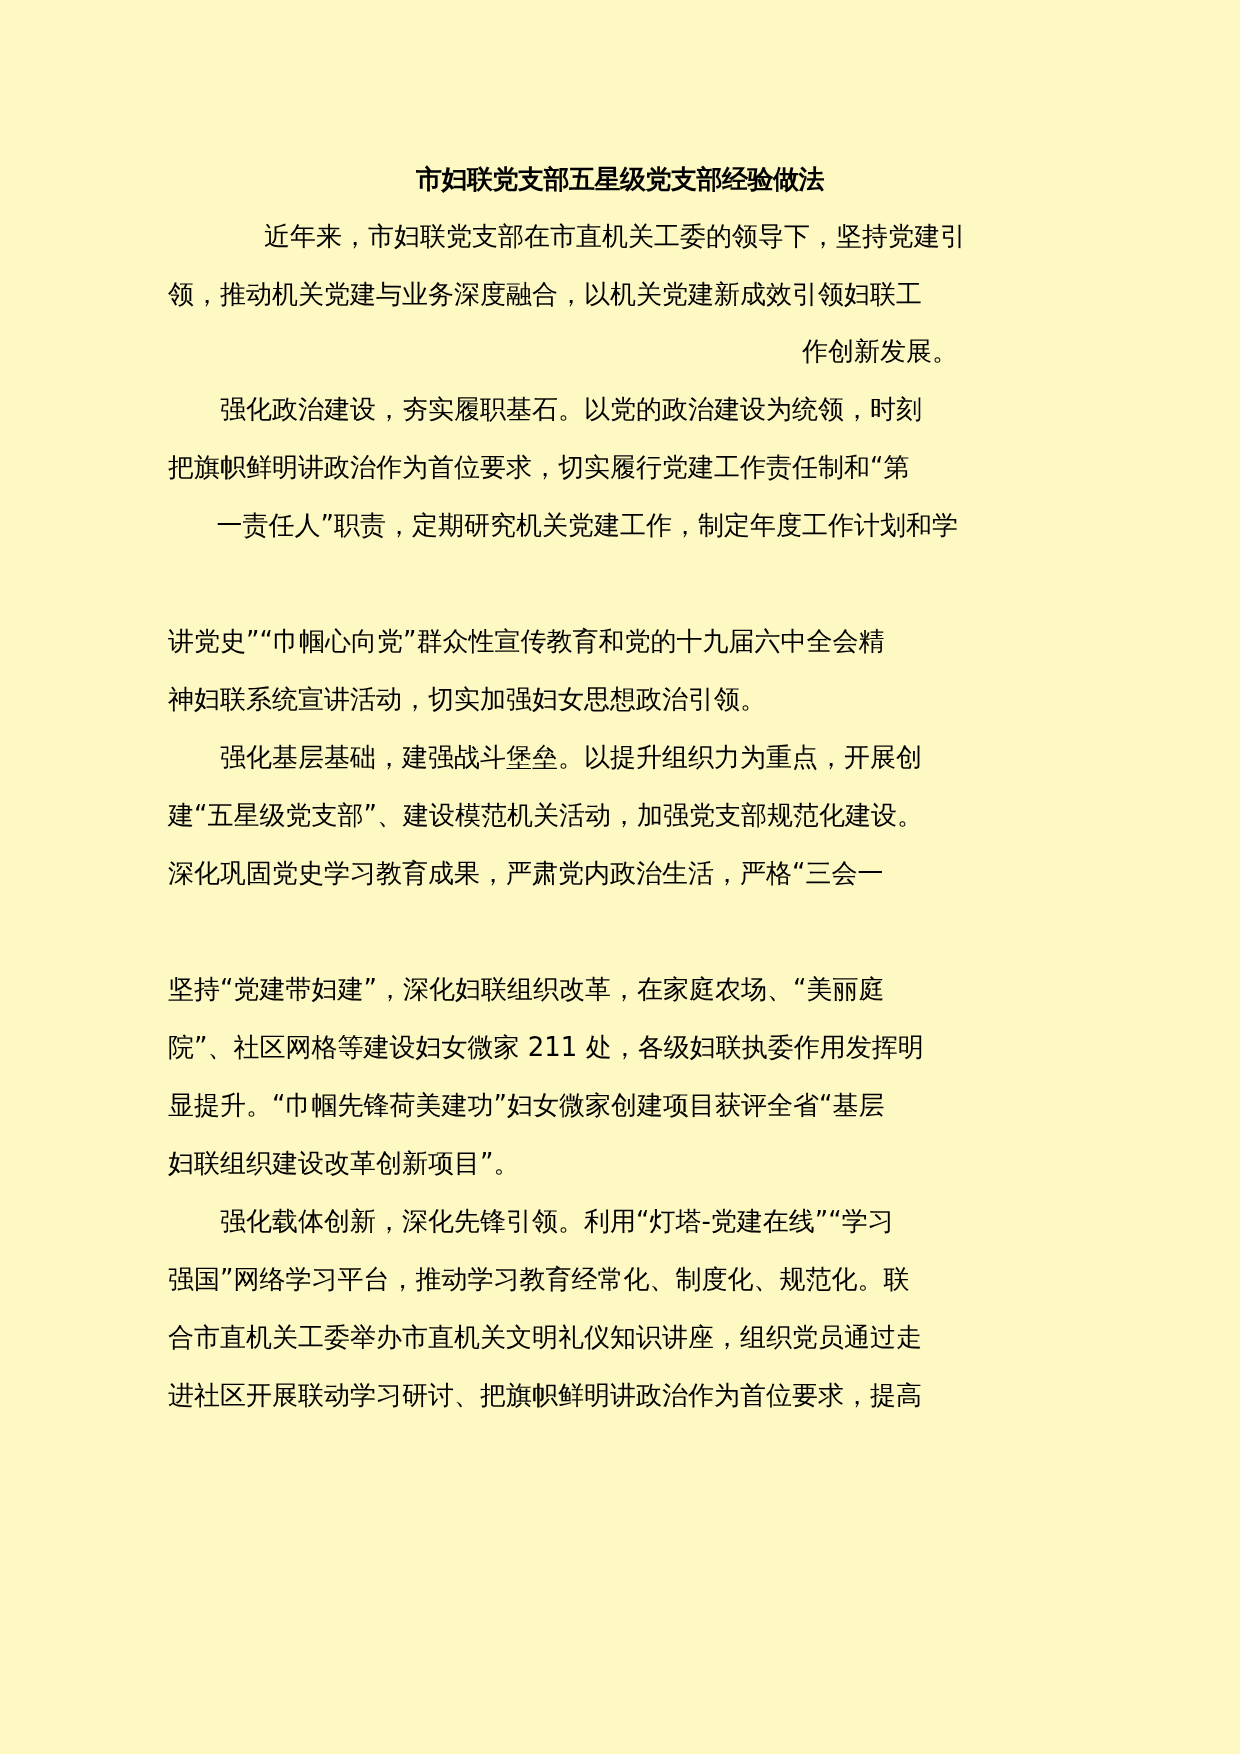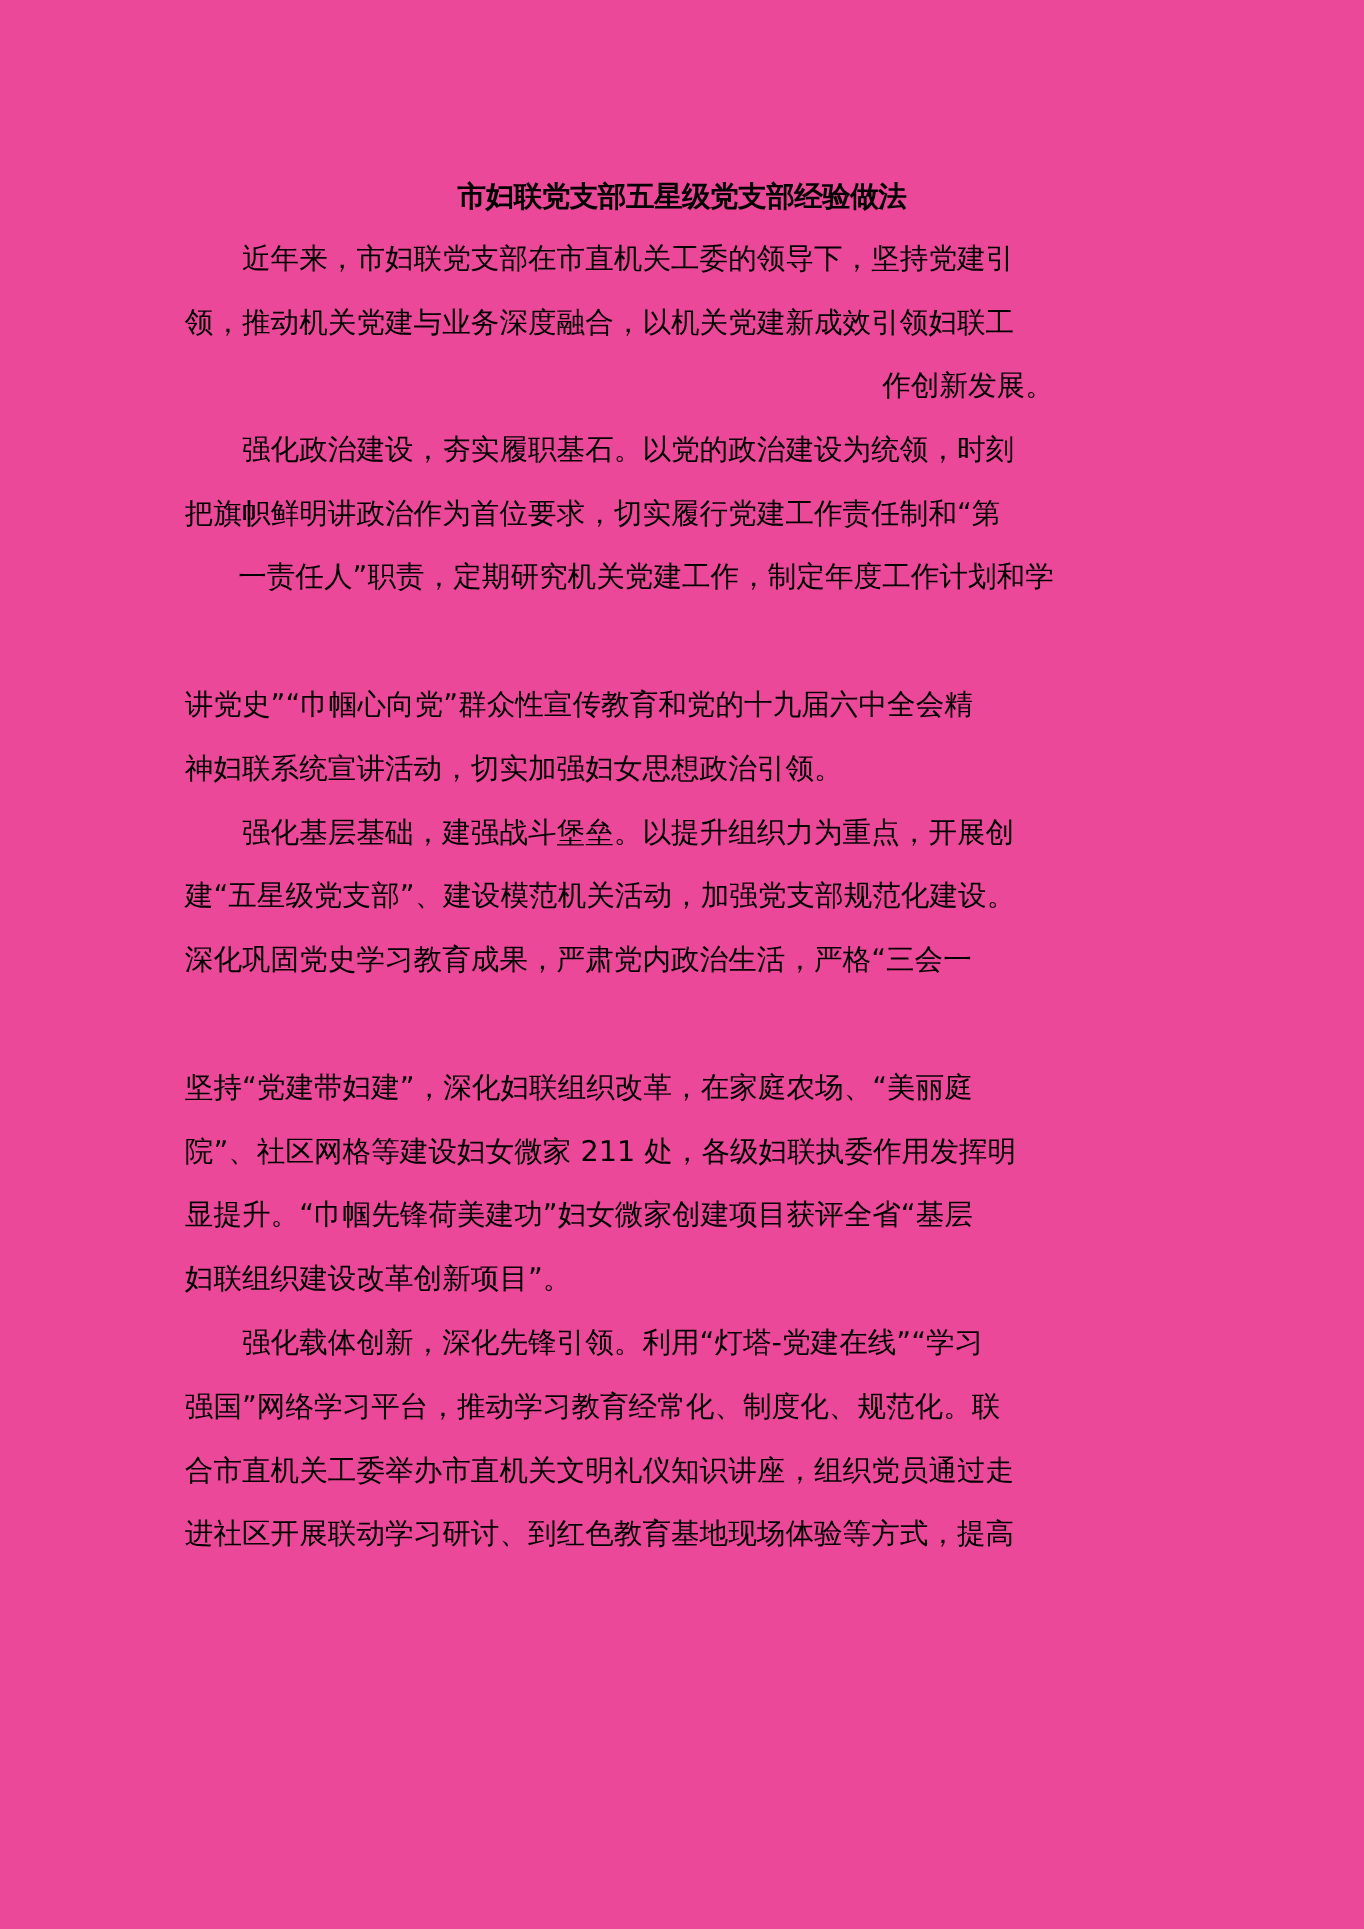--- a/index.html
+++ b/index.html
@@ -14,21 +14,21 @@
       overflow: hidden;
       font-family: "DejaVu Sans", "Liberation Sans", sans-serif;
       color: #000000;
     }
     .page {
       position: absolute;
       left: 0;
       top: 0;
       width: 1240px;
       height: 1754px;
-      background: #ec4899;
+      background: #fef9c3;
     }
     .title {
       position: absolute;
       left: 0;
       width: 1240px;
       top: 159px;
       text-align: center;
       font-size: 26px;
       font-weight: bold;
       line-height: 40px;
@@ -46,35 +46,35 @@
     .indent {
       left: 220px;
     }
   </style>
 </head>
 <body>
 
 <div class="page">
   <div class="title">市妇联党支部五星级党支部经验做法</div>
 
-  <div class="line indent" style="top:216px;">近年来，市妇联党支部在市直机关工委的领导下，坚持党建引</div>
+  <div class="line indent" style="top:216px;text-align:center;">近年来，市妇联党支部在市直机关工委的领导下，坚持党建引</div>
   <div class="line" style="top:274px;">领，推动机关党建与业务深度融合，以机关党建新成效引领妇联工</div>
   <div class="line" style="top:331px;text-align:right;">作创新发展。</div>
 
   <div class="line indent" style="top:389px;">强化政治建设，夯实履职基石。以党的政治建设为统领，时刻</div>
   <div class="line" style="top:447px;">把旗帜鲜明讲政治作为首位要求，切实履行党建工作责任制和“第</div>
   <div class="line" style="top:505px;text-align:right;">一责任人”职责，定期研究机关党建工作，制定年度工作计划和学</div>
   <div class="line" style="top:621px;">讲党史”“巾帼心向党”群众性宣传教育和党的十九届六中全会精</div>
   <div class="line" style="top:679px;">神妇联系统宣讲活动，切实加强妇女思想政治引领。</div>
 
   <div class="line indent" style="top:737px;">强化基层基础，建强战斗堡垒。以提升组织力为重点，开展创</div>
   <div class="line" style="top:795px;">建“五星级党支部”、建设模范机关活动，加强党支部规范化建设。</div>
   <div class="line" style="top:853px;">深化巩固党史学习教育成果，严肃党内政治生活，严格“三会一</div>
   <div class="line" style="top:969px;">坚持“党建带妇建”，深化妇联组织改革，在家庭农场、“美丽庭</div>
   <div class="line" style="top:1027px;">院”、社区网格等建设妇女微家 211 处，各级妇联执委作用发挥明</div>
   <div class="line" style="top:1085px;">显提升。“巾帼先锋荷美建功”妇女微家创建项目获评全省“基层</div>
   <div class="line" style="top:1143px;">妇联组织建设改革创新项目”。</div>
 
   <div class="line indent" style="top:1201px;">强化载体创新，深化先锋引领。利用“灯塔-党建在线”“学习</div>
   <div class="line" style="top:1259px;">强国”网络学习平台，推动学习教育经常化、制度化、规范化。联</div>
   <div class="line" style="top:1317px;">合市直机关工委举办市直机关文明礼仪知识讲座，组织党员通过走</div>
-  <div class="line" style="top:1375px;">进社区开展联动学习研讨、到红色教育基地现场体验等方式，提高</div>
+  <div class="line" style="top:1375px;">进社区开展联动学习研讨、把旗帜鲜明讲政治作为首位要求，提高</div>
 </div>
 
 </body></html>

